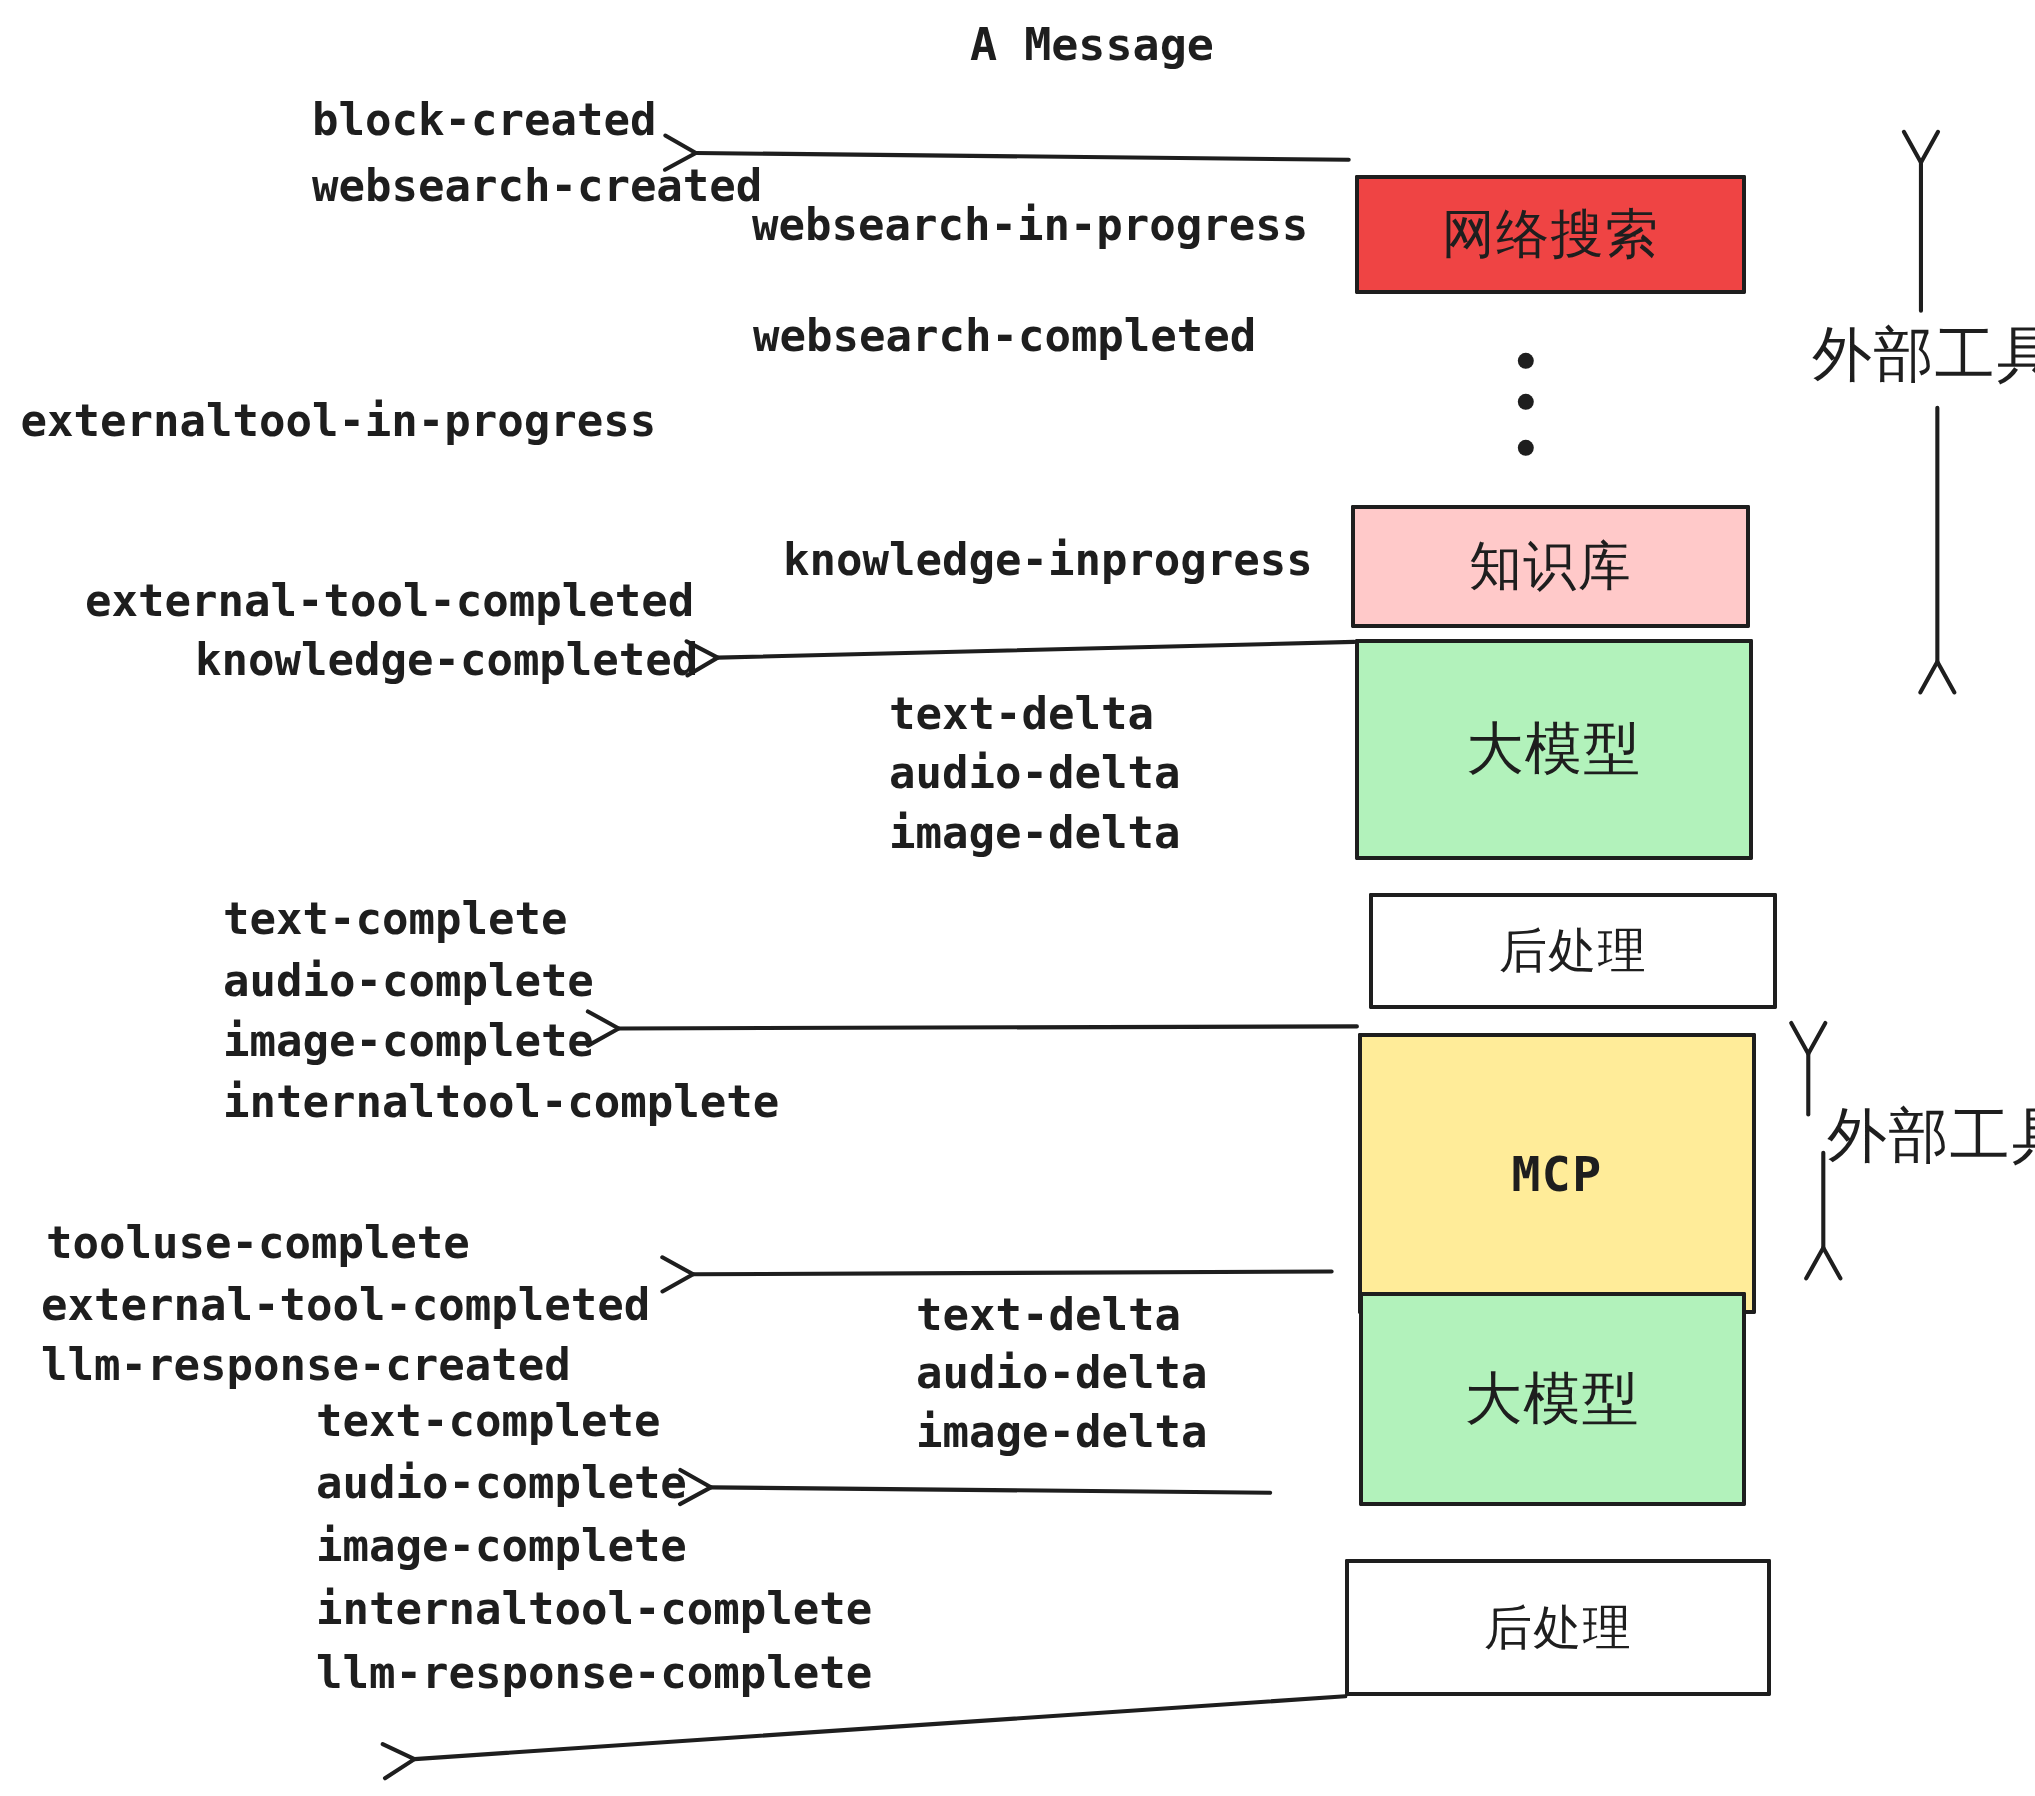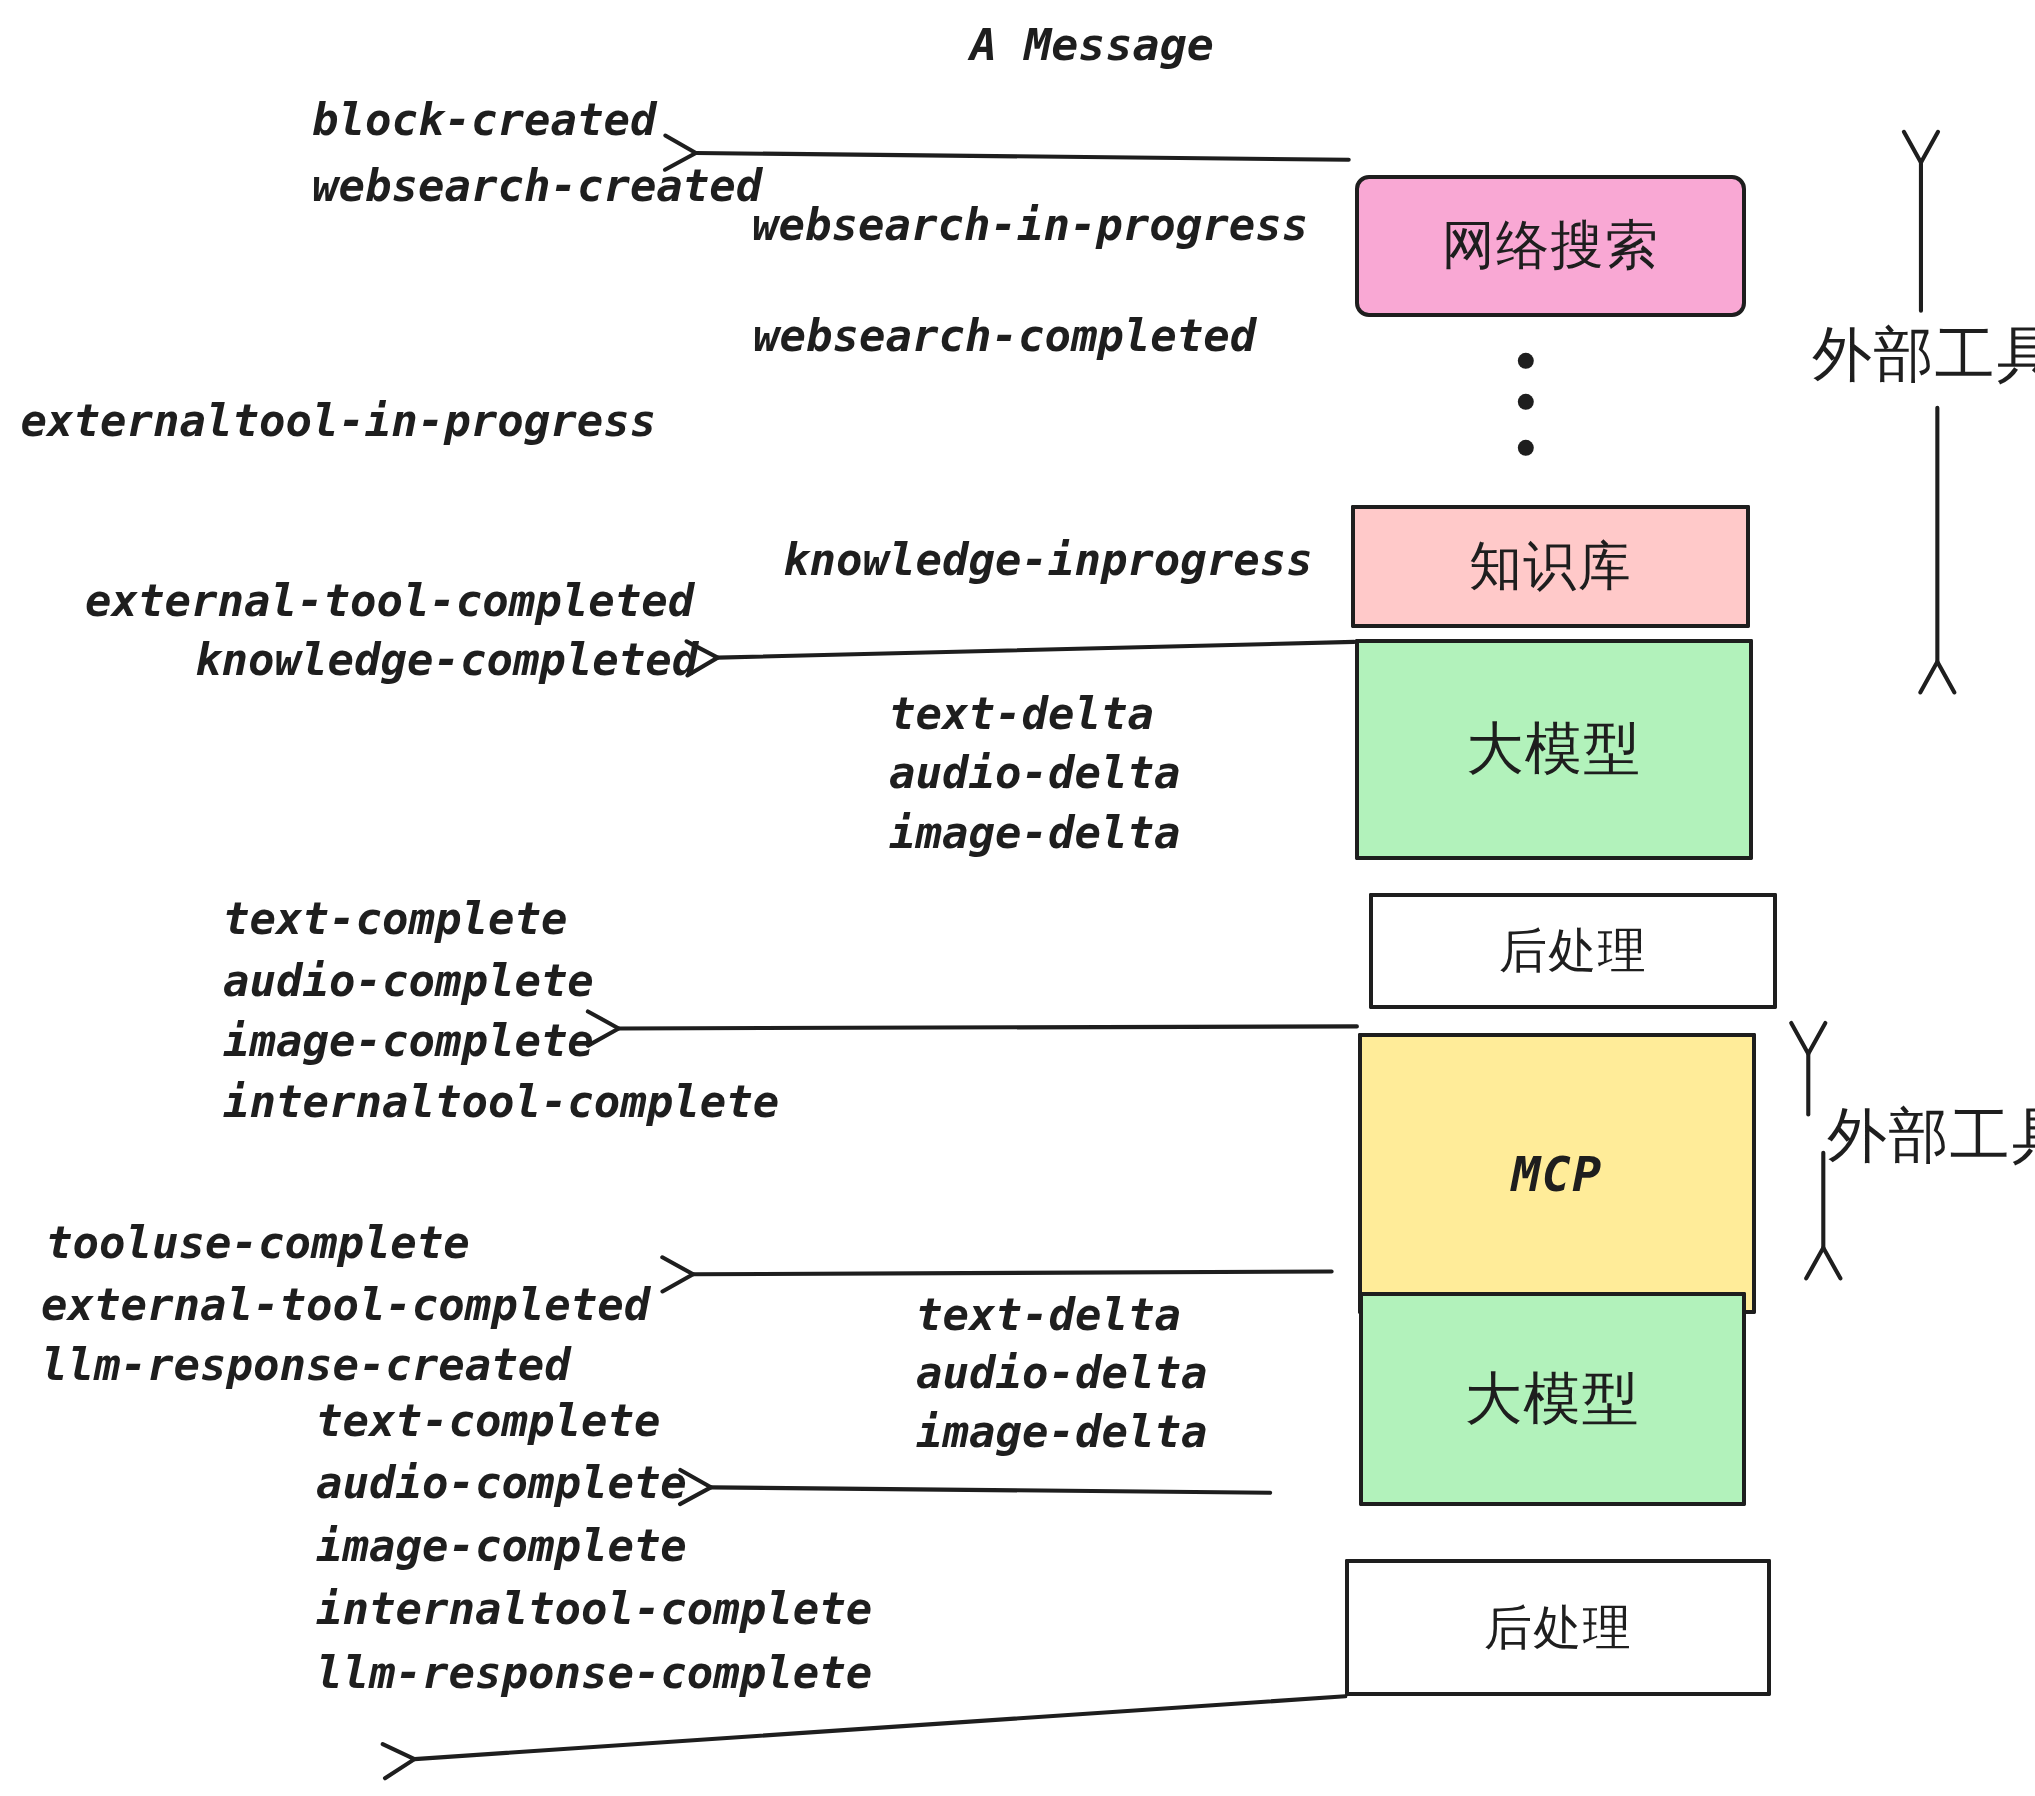--- a/index.html
+++ b/index.html
@@ -10,21 +10,21 @@
     background: #ffffff;
     overflow: hidden;
     font-family: "Liberation Sans", sans-serif;
     color: #1e1e1e;
   }
   #arrow-layer {
     position: absolute;
     left: 0; top: 0;
     width: 2035px; height: 1796px;
   }
-  .mono { font-family: "DejaVu Sans Mono", monospace; font-weight: bold; font-style: italic; }
+  .mono { font-family: "DejaVu Sans Mono", monospace; font-weight: bold; }
   .title {
     position: absolute;
     left: 970px; top: 15.7px;
     font-size: 45px;
     line-height: 1.3;
     white-space: nowrap;
   }
   .event {
     position: absolute;
     font-size: 44px;
@@ -75,21 +75,21 @@
       <line x1="1950" y1="1862" x2="1015" y2="1866" stroke="#1e1e1e" stroke-width="6" stroke-linecap="round" marker-end="url(#ah)"></line>
       <line x1="1860" y1="2186" x2="1041" y2="2178" stroke="#1e1e1e" stroke-width="6" stroke-linecap="round" marker-end="url(#ah)"></line>
       <line x1="1970" y1="2484" x2="607" y2="2576" stroke="#1e1e1e" stroke-width="6" stroke-linecap="round" marker-end="url(#ah)"></line>
       <line x1="2813" y1="455" x2="2813" y2="238" stroke="#1e1e1e" stroke-width="6" stroke-linecap="round" marker-end="url(#ah)"></line>
       <line x1="2837" y1="597" x2="2837" y2="969" stroke="#1e1e1e" stroke-width="6" stroke-linecap="round" marker-end="url(#ah)"></line>
       <line x1="2648" y1="1632" x2="2648" y2="1543" stroke="#1e1e1e" stroke-width="6" stroke-linecap="round" marker-end="url(#ah)"></line>
       <line x1="2670" y1="1688" x2="2670" y2="1827" stroke="#1e1e1e" stroke-width="6" stroke-linecap="round" marker-end="url(#ah)"></line>
     </svg>
 
   <div class="title mono">A Message</div>
-<div class="box" style="left: 1355px; top: 175px; width: 391px; height: 142px; background: #f9a8d4; border-radius: 14px;">
+<div class="box" style="left: 1355px; top: 175px; width: 391px; height: 119px; background: #ef4444;">
       <span style="font-size: 53px;">网络搜索</span>
     </div>
     <div class="box" style="left: 1351px; top: 505px; width: 399px; height: 123px; background: rgb(255, 201, 201);">
       <span style="font-size: 53px;">知识库</span>
     </div>
     <div class="box" style="left: 1355px; top: 639px; width: 398px; height: 221px; background: rgb(178, 242, 187);">
       <span style="font-size: 57px;">大模型</span>
     </div>
     <div class="box" style="left: 1369px; top: 893px; width: 408px; height: 116px; background: rgb(255, 255, 255);">
       <span style="font-size: 48px;">后处理</span>

